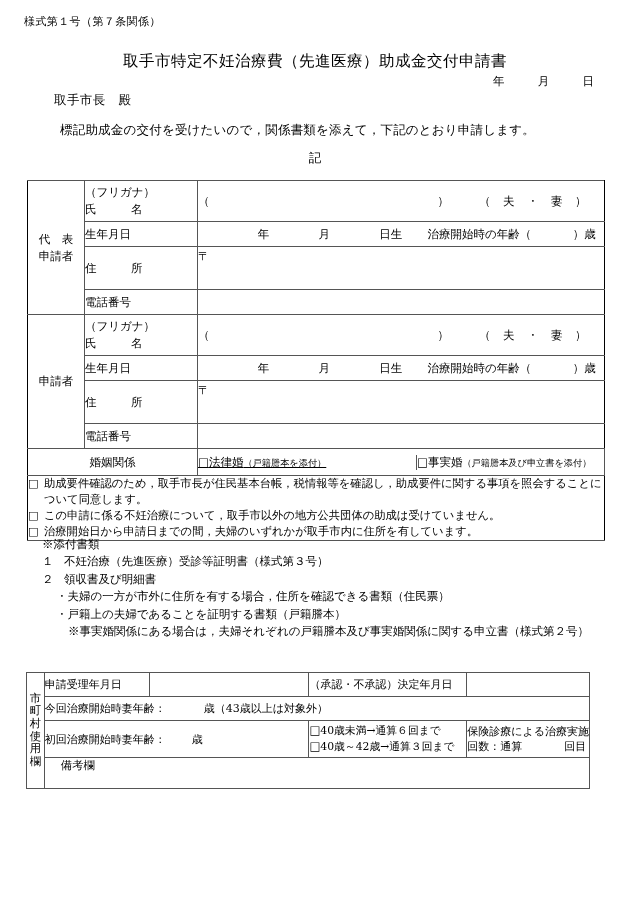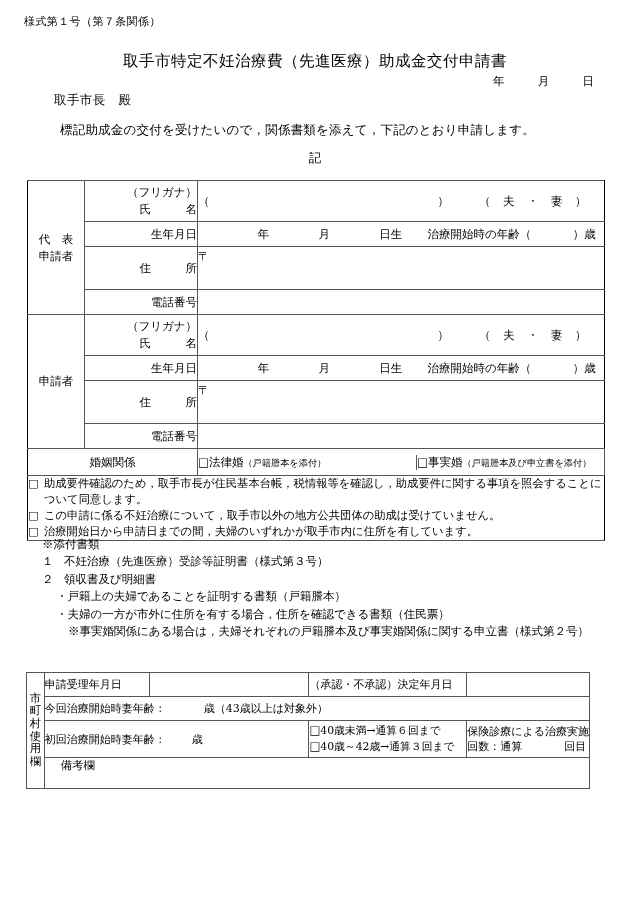--- a/index.html
+++ b/index.html
@@ -96,21 +96,21 @@
   .main-table td.outer-left { border-left: 1.6px solid #000; }
   .main-table td.outer-right { border-right: 1.6px solid #000; }
   .grp-cell {
     width: 56px;
     text-align: center;
     line-height: 1.45;
     font-size: 11.5px;
   }
   .lbl-cell {
     width: 112px;
-    text-align: right;
+    text-align: left;
     line-height: 1.45;
     font-size: 11.5px;
   }
   .val-cell {
     padding-left: 7px;
     padding-right: 6px;
   }
   .row-furi { height: 40px; }
   .row-dob  { height: 24px; }
   .row-addr { height: 42px; }
@@ -357,21 +357,21 @@
         <td class="lbl-cell row-tel">電話番号</td>
         <td class="val-cell row-tel outer-right"></td>
       </tr>
 
       <tr>
         <td class="marr-label row-marr outer-left" colspan="2">婚姻関係</td>
         <td class="row-marr" style="padding:0; border-right:0.8px solid #555;">
           <table style="width:100%;border-collapse:collapse;">
             <tbody>
                 <tr>
-              <td class="marr-opt" style="border:0;width:218px;">
+              <td class="marr-opt" style="border:0;width:218px;text-decoration:underline;">
                 <span class="cb">□</span><span>法律婚</span><span class="small">（戸籍謄本を添付）</span>
               </td>
               <td class="marr-opt" style="border:0;border-left:0.8px solid #555;">
                 <span class="cb">□</span><span>事実婚</span><span class="small">（戸籍謄本及び申立書を添付）</span>
               </td>
             </tr>
           </tbody>
             </table>
         </td>
       </tr>
@@ -396,22 +396,22 @@
   </table>
 
   <div class="attach">
     <div class="lv0">※添付書類</div>
     <div class="lv1">
       <span class="num">１</span><span>不妊治療（先進医療）受診等証明書（様式第３号）</span>
     </div>
     <div class="lv1">
       <span class="num">２</span><span>領収書及び明細書</span>
     </div>
+    <div class="lv2">・夫婦の一方が市外に住所を有する場合，住所を確認できる書類（住民票）</div>
     <div class="lv2">・戸籍上の夫婦であることを証明する書類（戸籍謄本）</div>
-    <div class="lv2">・夫婦の一方が市外に住所を有する場合，住所を確認できる書類（住民票）</div>
     <div class="lv3">※事実婚関係にある場合は，夫婦それぞれの戸籍謄本及び事実婚関係に関する申立書（様式第２号）</div>
   </div>
 
   <table class="admin-table">
     <tbody>
       <tr>
         <td class="vert-label" rowspan="4">
           <span>市</span>
           <span>町</span>
           <span>村</span>

